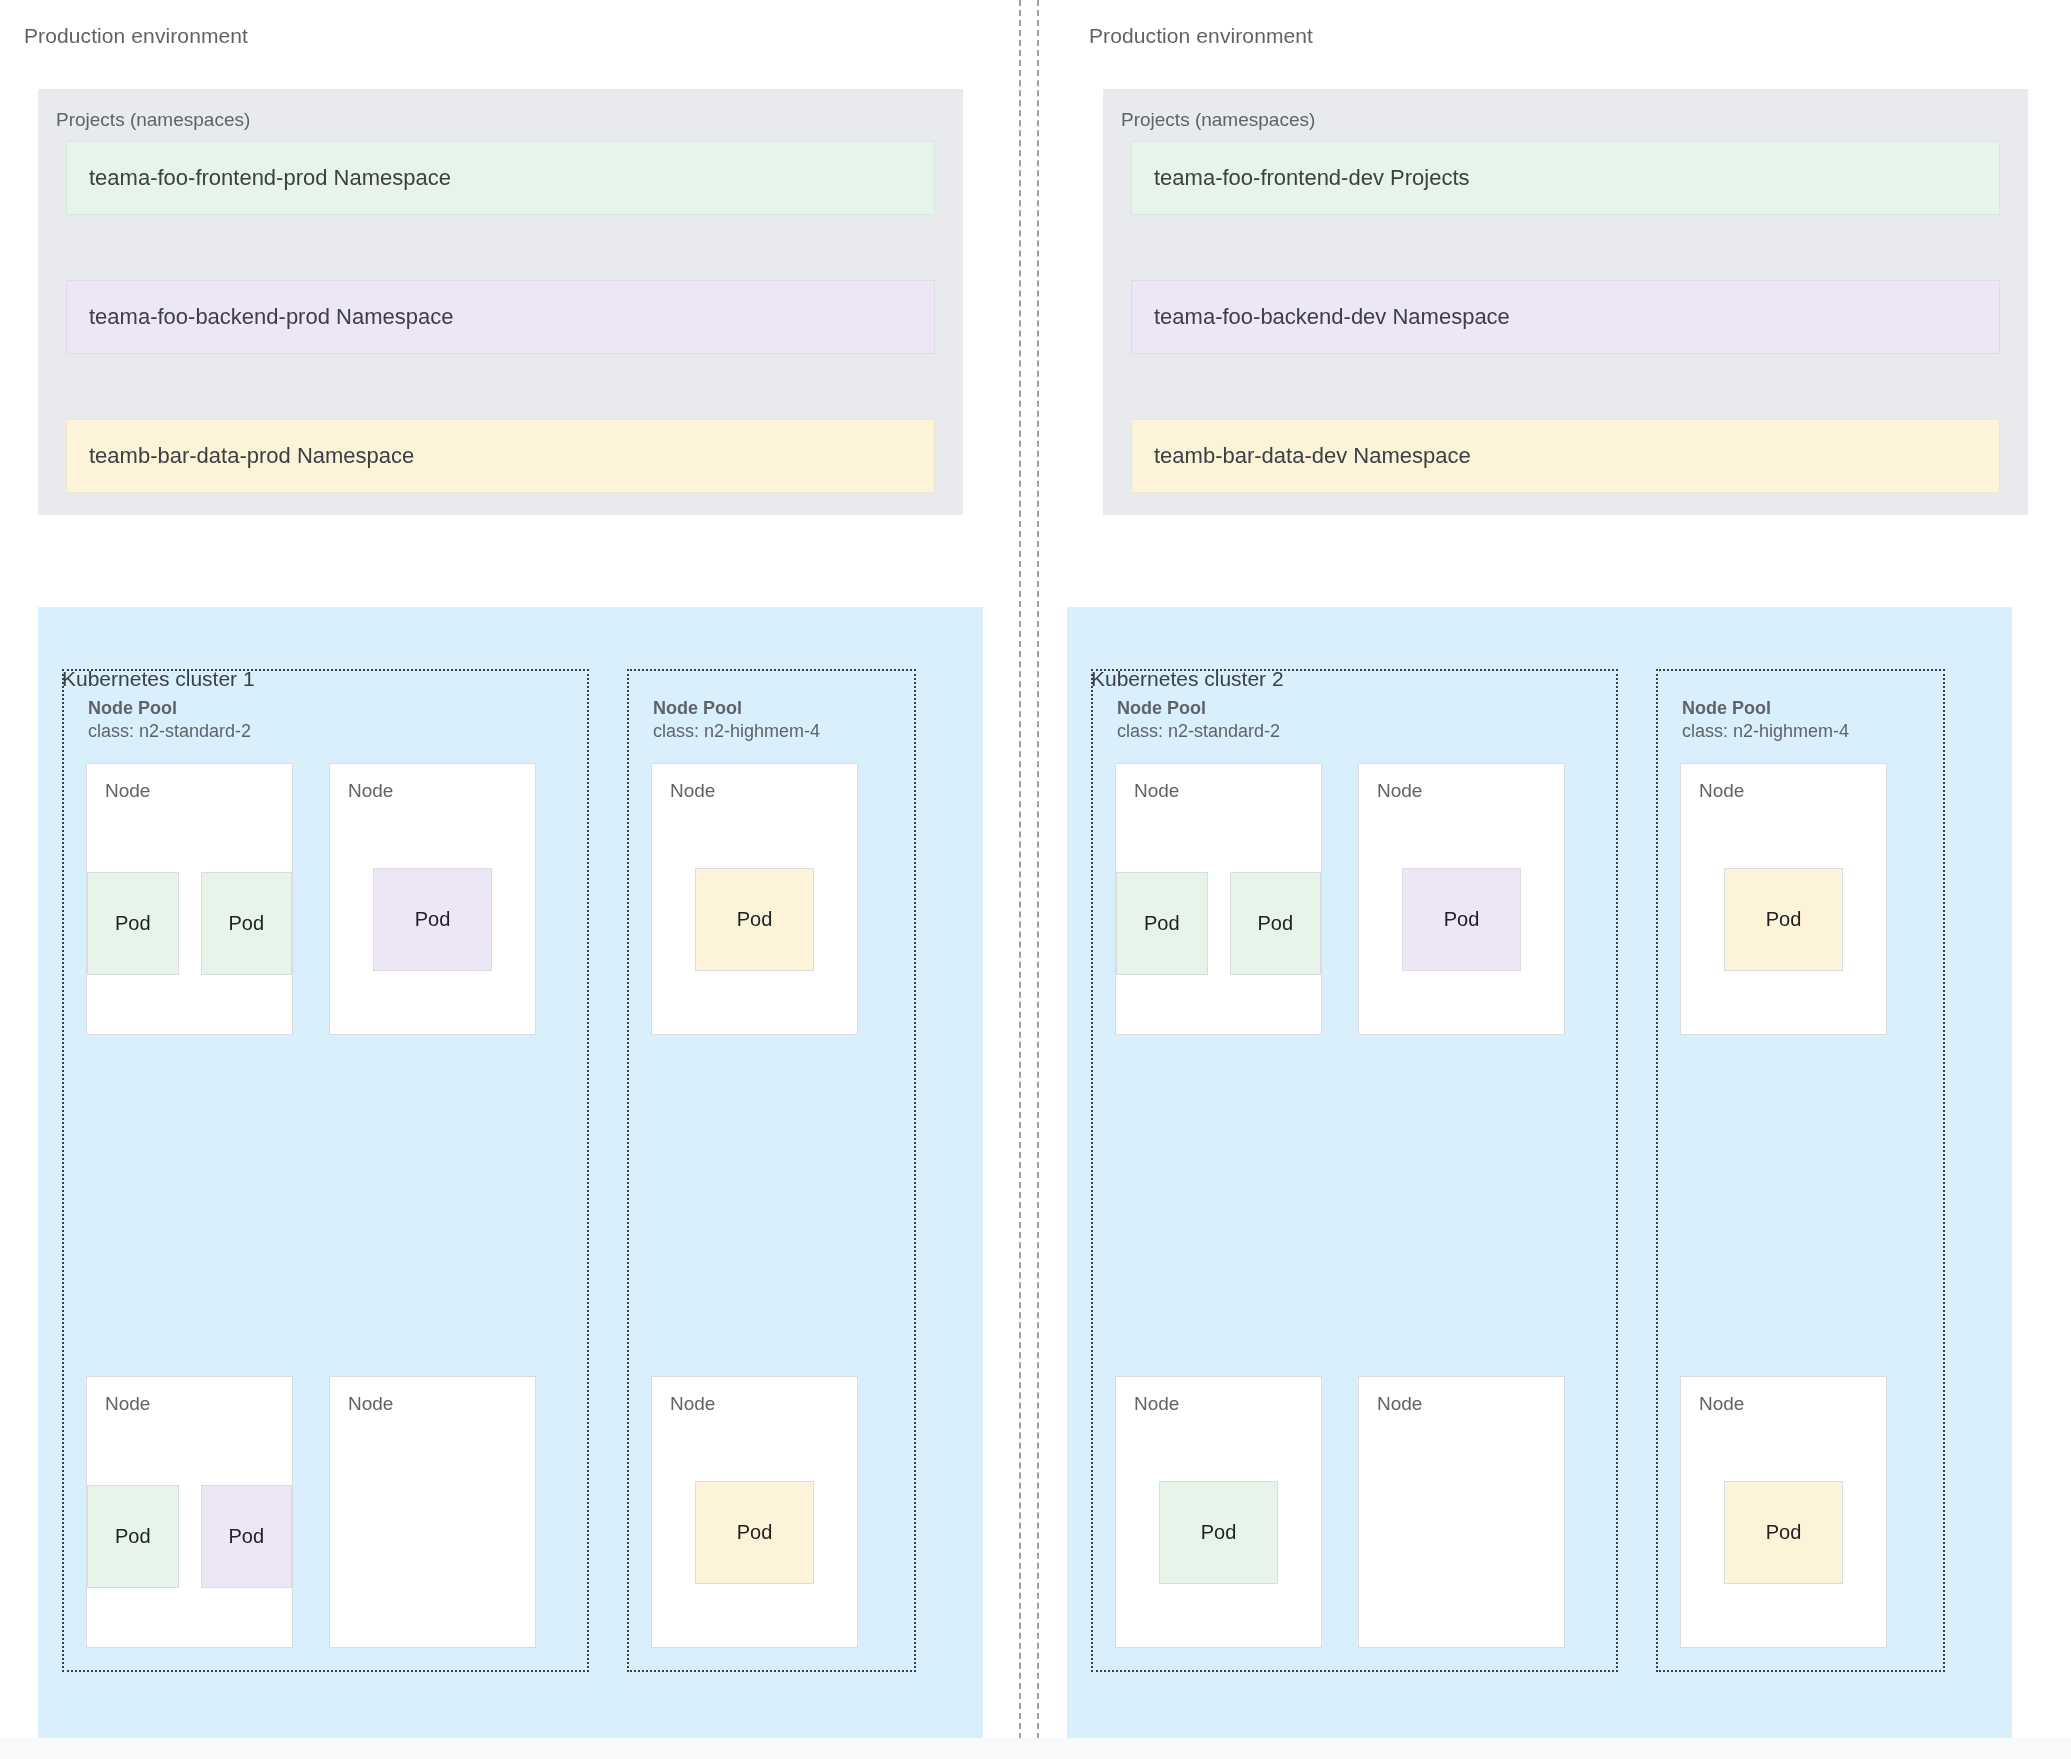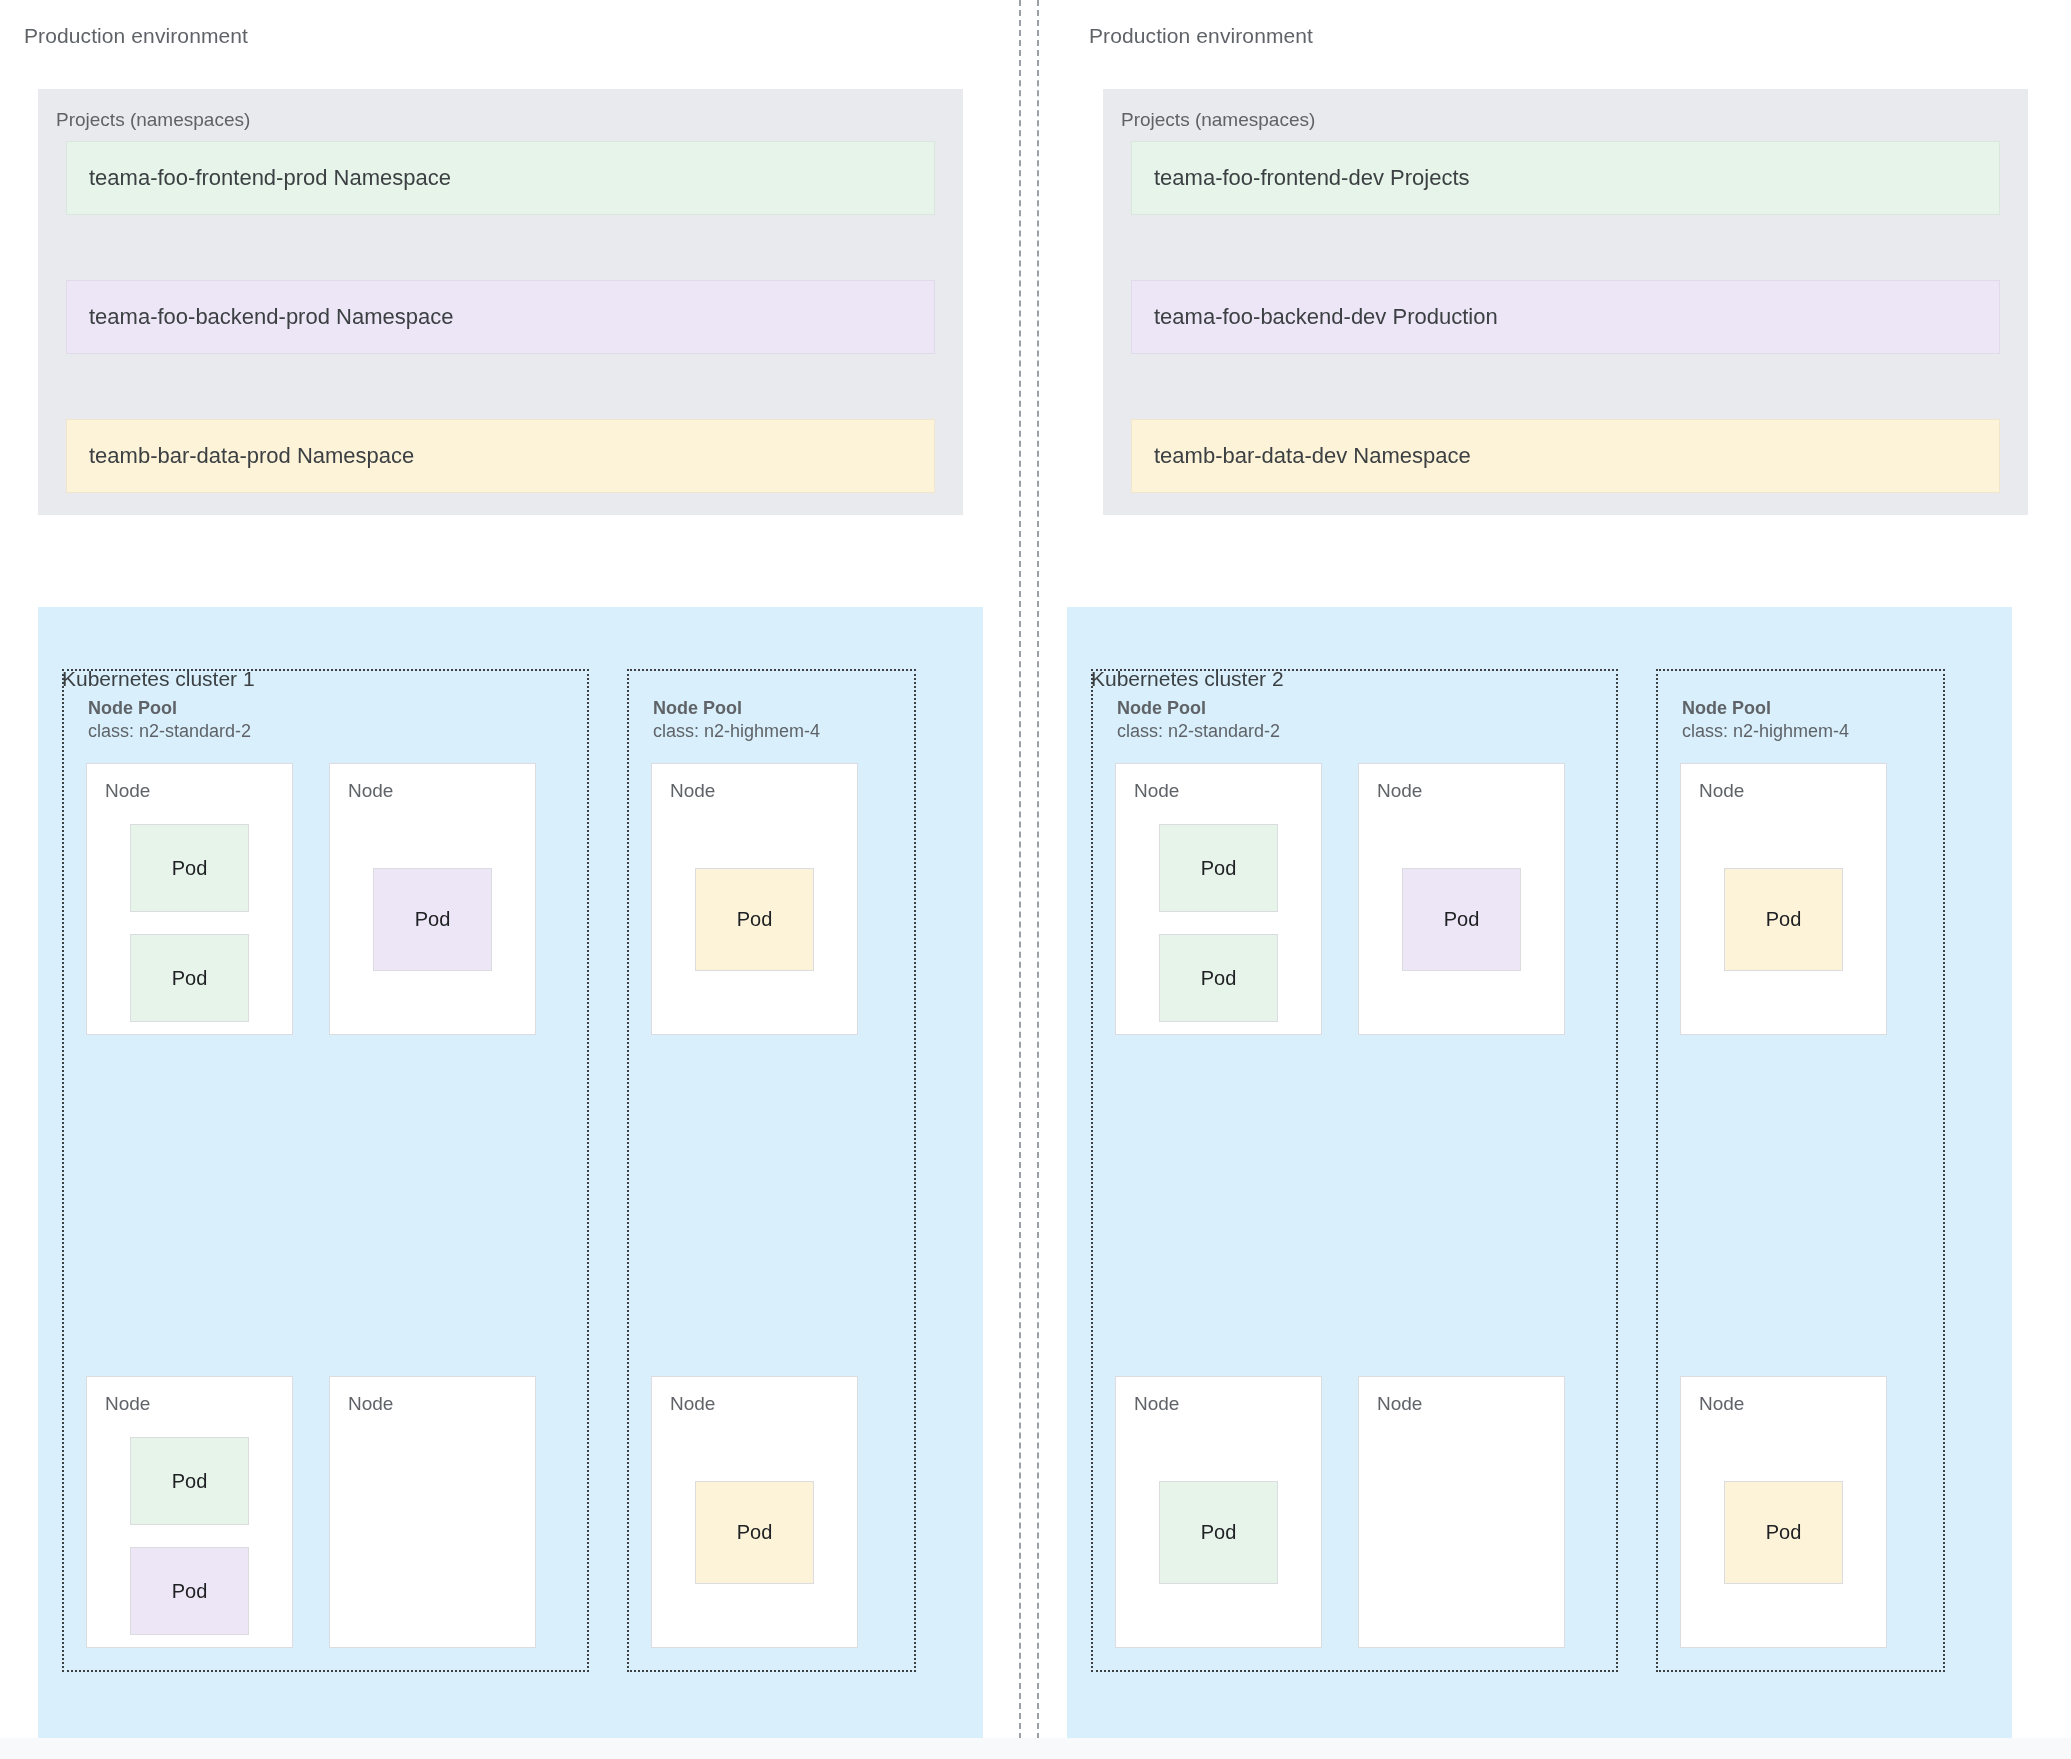--- a/index.html
+++ b/index.html
@@ -171,21 +171,21 @@
     top: 16px;
     font-size: 19px;
     color: #5f6368;
   }
 
   .pod-area {
     position: absolute;
     left: 0; right: 0;
     top: 52px; bottom: 12px;
     display: flex;
-    flex-direction: column;
+    flex-direction: row;
     align-items: center;
     justify-content: center;
     gap: 22px;
   }
   .pod-area.pods-2 { justify-content: flex-start; padding-top: 8px; }
 
   .pod {
     width: 119px;
     height: 103px;
     box-sizing: border-box;
@@ -278,21 +278,21 @@
           </div>
         </div>
       </div>
     </div>
     <div class="env env-dev">
       <div class="env-title">Production environment</div>
       <div class="projects-panel">
         <div class="projects-title">Projects (namespaces)</div>
         <div class="ns-list">
           <div class="ns-box ns-green">teama-foo-frontend-dev Projects</div>
-          <div class="ns-box ns-purple">teama-foo-backend-dev Production</div>
+          <div class="ns-box ns-purple">teama-foo-backend-dev Namespace</div>
           <div class="ns-box ns-yellow">teamb-bar-data-dev Namespace</div>
         </div>
       </div>
       <div class="cluster-panel">
         <div class="cluster-title">Kubernetes cluster 2</div>
         <div class="pools">
           <div class="node-pool pool-wide">
             <div class="pool-head">
               <span class="pool-name">Node Pool</span>
               <span class="pool-class">class: n2-standard-2</span>

